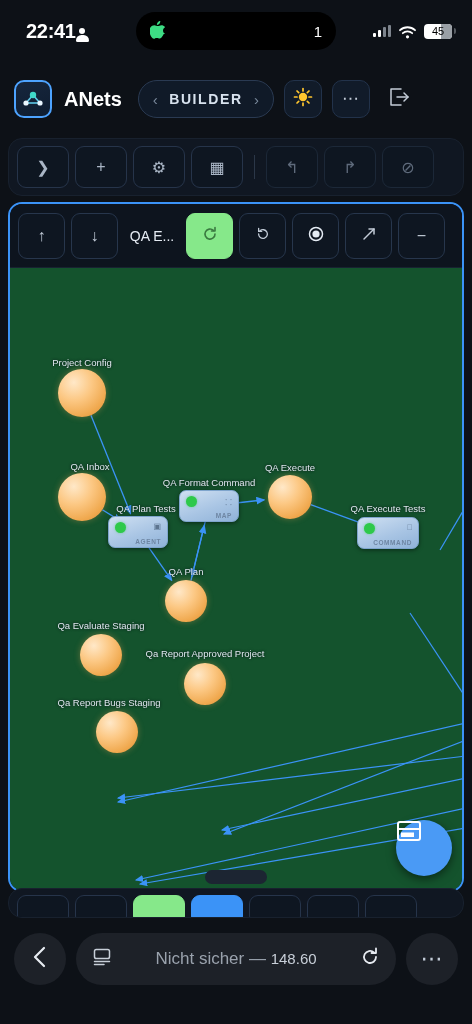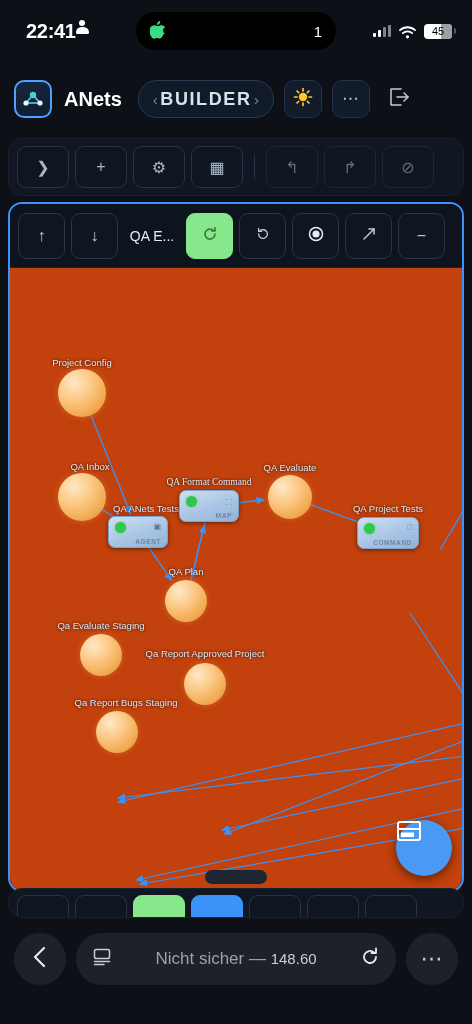--- a/index.html
+++ b/index.html
@@ -12,21 +12,21 @@
   }
   body { position: relative; }
 
   
   .statusbar {
     position: absolute; top: 0; left: 0; width: 472px; height: 62px;
     display: flex; align-items: center; justify-content: space-between;
     padding: 0 20px 0 26px;
     color: #ffffff;
   }
-  .sb-left { display: flex; align-items: flex-start; }
+  .sb-left { display: flex; align-items: flex-end; }
   .sb-time { font-size: 20px; font-weight: bold; letter-spacing: -0.3px; }
   .sb-person { width: 13px; height: 15px; position: relative; display:inline-block; }
   .sb-person::before {
     content:''; position:absolute; top:0; left:3.5px; width:6px; height:6px;
     border-radius:50%; background:#fff;
   }
   .sb-person::after {
     content:''; position:absolute; bottom:1px; left:0; width:13px; height:7px;
     border-radius: 7px 7px 2px 2px; background:#fff;
   }
@@ -67,21 +67,21 @@
     flex: none;
   }
   .app-title { font-size: 20px; font-weight: bold; color: #fff; margin-left: 2px; }
   .mode-pill {
     flex: 1; max-width: 172px; height: 38px; border-radius: 19px;
     border: 1px solid #2a3a52; background: #101a28;
     display: flex; align-items: center; justify-content: space-between;
     padding: 0 14px; margin-left: 6px;
   }
   .mode-pill .arrow { color: #7b8a9d; font-size: 15px; }
-  .mode-label { color: #d8e2ee; font-size: 18px; font-weight: bold; letter-spacing: 1.6px; }
+  .mode-label { color: #d8e2ee; font-size: 14px; font-weight: bold; letter-spacing: 1.6px; }
   .hbtn {
     width: 38px; height: 38px; border-radius: 10px;
     background: #111b29; border: 1px solid #22324a;
     display:flex; align-items:center; justify-content:center; flex:none;
   }
   .hbtn.plain { background: transparent; border: none; }
   .dots-h { color:#c3ccd8; font-size:17px; letter-spacing:1px; line-height:8px; }
 
   
   .toolbar1 {
@@ -114,21 +114,21 @@
     width: 47px; height: 46px; border-radius: 9px;
     border: 1px solid #27364c; background: #0e1621;
     display:flex; align-items:center; justify-content:center;
     color:#c3ccd8; font-size:16px; flex:none;
   }
   .t2btn.green { background: #86e88a; border-color:#86e88a; color:#2c6b32; }
   .t2label { color:#e5ebf3; font-size:14px; flex:none; width:56px; text-align:center; }
 
   .graph {
     position:absolute; top:64px; left:0; right:0; bottom:0;
-    background:#c2410c; overflow:hidden;
+    background:#14532d; overflow:hidden;
   }
   .graph svg { position:absolute; top:0; left:0; }
   .node-label {
     position:absolute; color:#dfe6ee; font-size:9.5px; white-space:nowrap;
     transform: translate(-50%, 0); text-shadow: 0 0 3px #0a0e17;
   }
   .sphere {
     position:absolute; border-radius:50%;
     background: radial-gradient(circle at 33% 28%, #ffe8c8 0%, #fcc884 38%, #f0a94f 72%, #d98b35 100%);
     box-shadow: 0 0 6px rgba(240,170,90,.35);
@@ -374,47 +374,47 @@
         <line x1="456" y1="560" x2="130" y2="616" stroke="#3b93f7" stroke-width="1.2" marker-end="url(#ah)"></line>
         <line x1="456" y1="238" x2="430" y2="282" stroke="#3b93f7" stroke-width="1.2"></line>
         <line x1="400" y1="345" x2="456" y2="430" stroke="#3b93f7" stroke-width="1.2"></line>
       </g>
     </svg>
     <div id="nodes">
         <div class="node-label" style="left: 72px; top: 89px;">Project Config</div>
         <div class="sphere" style="left: 48px; top: 101px; height: 48px; width: 48px;"></div>
         <div class="node-label" style="left: 80px; top: 193px;">QA Inbox</div>
         <div class="sphere" style="left: 48px; top: 205px; height: 48px; width: 48px;"></div>
-        <div class="node-label" style="left: 136px; top: 235px;">QA ANets Tests</div>
+        <div class="node-label" style="left: 136px; top: 235px;">QA Plan Tests</div>
         <div class="boxnode" style="left: 98px; top: 248px; width: 60px; height: 32px;">
           <span class="dot"></span>
           <span class="bicon">▣</span>
           <span class="btype">AGENT</span>
         </div>
-        <div class="node-label" style="left: 199px; top: 209px; font-family: Liberation Serif, serif;">QA Format Command</div>
+        <div class="node-label" style="left: 199px; top: 209px;">QA Format Command</div>
         <div class="boxnode" style="left: 169px; top: 222px; width: 60px; height: 32px;">
           <span class="dot"></span>
           <span class="bicon">⸬</span>
           <span class="btype">MAP</span>
         </div>
-        <div class="node-label" style="left: 280px; top: 194px;">QA Evaluate</div>
+        <div class="node-label" style="left: 280px; top: 194px;">QA Execute</div>
         <div class="sphere" style="left: 258px; top: 207px; height: 44px; width: 44px;"></div>
-        <div class="node-label" style="left: 378px; top: 235px;">QA Project Tests</div>
+        <div class="node-label" style="left: 378px; top: 235px;">QA Execute Tests</div>
         <div class="boxnode" style="left: 347px; top: 249px; width: 62px; height: 32px;">
           <span class="dot"></span>
           <span class="bicon">⎕</span>
           <span class="btype">COMMAND</span>
         </div>
         <div class="node-label" style="left: 176px; top: 298px;">QA Plan</div>
         <div class="sphere" style="left: 155px; top: 312px; height: 42px; width: 42px;"></div>
         <div class="node-label" style="left: 91px; top: 352px;">Qa Evaluate Staging</div>
         <div class="sphere" style="left: 70px; top: 366px; height: 42px; width: 42px;"></div>
         <div class="node-label" style="left: 195px; top: 380px;">Qa Report Approved Project</div>
         <div class="sphere" style="left: 174px; top: 395px; height: 42px; width: 42px;"></div>
-        <div class="node-label" style="left: 116px; top: 429px;">Qa Report Bugs Staging</div>
+        <div class="node-label" style="left: 99px; top: 429px;">Qa Report Bugs Staging</div>
         <div class="sphere" style="left: 86px; top: 443px; height: 42px; width: 42px;"></div>
       </div>
     <div class="drag-handle"></div>
     <div class="fab">
       <span>
         <svg width="26" height="22" viewBox="0 0 26 22">
           <rect x="2" y="2" width="22" height="18" rx="2" stroke="#fff" stroke-width="2" fill="none"></rect>
           <line x1="2" y1="9" x2="24" y2="9" stroke="#fff" stroke-width="2"></line>
           <rect x="5" y="12.5" width="13" height="4.5" fill="#fff"></rect>
         </svg>

